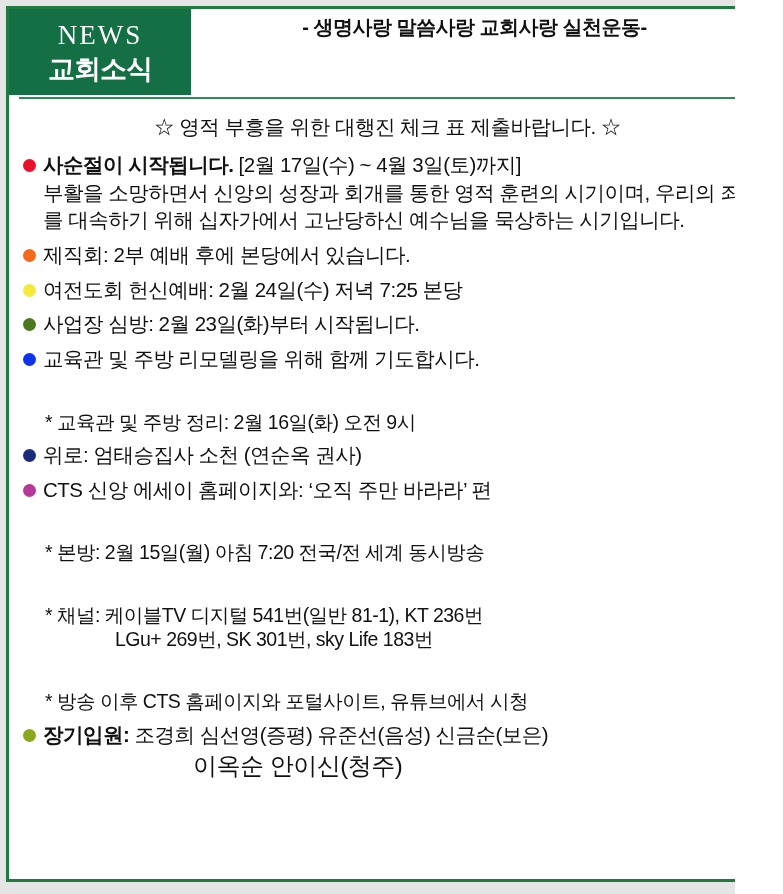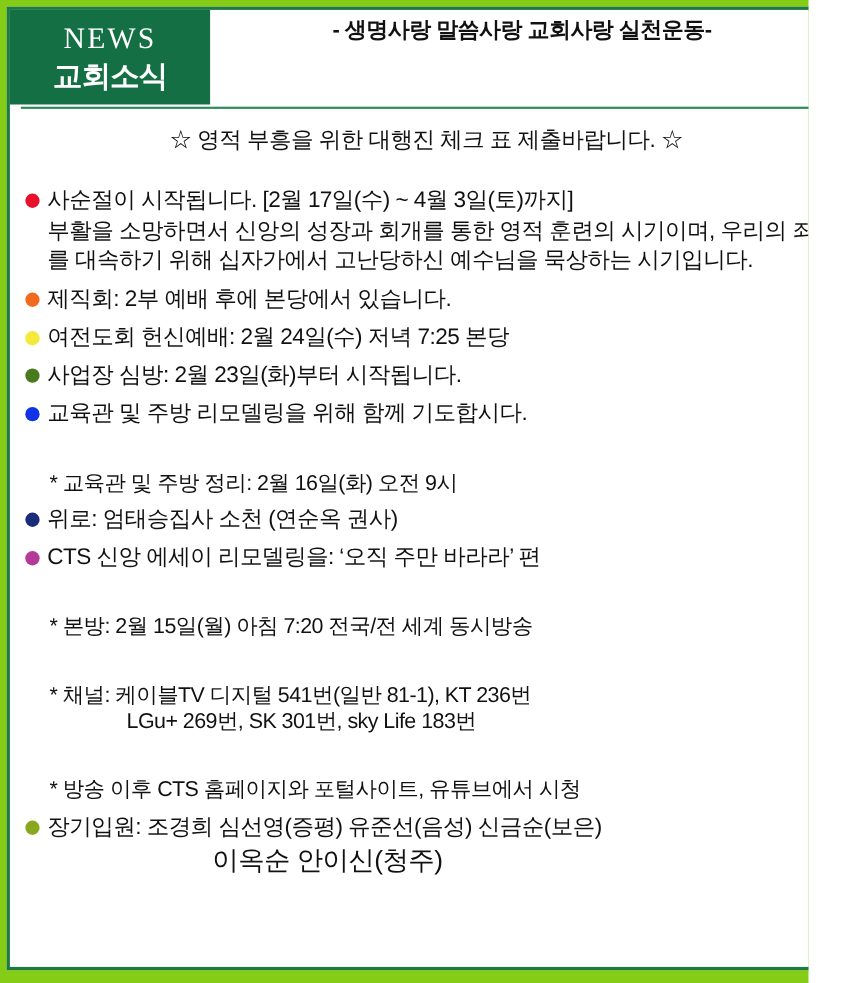--- a/index.html
+++ b/index.html
@@ -7,21 +7,21 @@
     padding: 0;
     background: #ffffff;
   }
   body {
     font-family: "Liberation Sans", sans-serif;
   }
   .page {
     width: 735px;
     height: 894px;
     box-sizing: border-box;
-    background: #84cc16;
+    background: #e5e5e5;
     position: relative;
     overflow: hidden;
   }
   .sheet {
     position: absolute;
     left: 6px;
     top: 6px;
     width: 763px;
     height: 876px;
     box-sizing: border-box;
@@ -129,21 +129,21 @@
   }
   
   .content {
     padding: 6px 14px 0 14px;
     box-sizing: border-box;
   }
   .notice-star {
     text-align: center;
     font-size: 20.5px;
     color: #111111;
-    margin: 8px 0 27px 0;
+    margin: 8px 0 10px 0;
     letter-spacing: -0.5px;
   }
   .item {
     display: flex;
     align-items: flex-start;
     margin-bottom: 7px;
   }
   .bullet {
     flex: none;
     width: 13px;
@@ -153,21 +153,21 @@
     margin-right: 7px;
   }
   .item-body {
     flex: 1;
     font-size: 20.5px;
     line-height: 1.35;
     color: #111111;
     letter-spacing: -0.5px;
   }
   .item-body .b {
-    font-weight: normal;
+    font-weight: bold;
   }
   .sub {
     font-size: 19.5px;
     line-height: 1.3;
     color: #111111;
     letter-spacing: -0.5px;
     padding-left: 22px;
     margin-bottom: 6px;
     margin-top: 37px;
   }
@@ -238,21 +238,21 @@
       </div>
       <div class="sub">* 교육관 및 주방 정리: 2월 16일(화) 오전 9시</div>
 
       <div class="item">
         <span class="bullet" style="background:#1b2d7a"></span>
         <div class="item-body">위로: 엄태승집사 소천 (연순옥 권사)</div>
       </div>
 
       <div class="item tight">
         <span class="bullet" style="background:#b5399a"></span>
-        <div class="item-body">CTS 신앙 에세이 리모델링을: ‘오직 주만 바라라’ 편</div>
+        <div class="item-body">CTS 신앙 에세이 홈페이지와: ‘오직 주만 바라라’ 편</div>
       </div>
       <div class="sub tight">* 본방: 2월 15일(월)   아침 7:20 전국/전 세계 동시방송</div>
       <div class="sub tight">* 채널: 케이블TV 디지털 541번(일반 81-1), KT 236번</div>
       <div class="sub indent2 tight">LGu+ 269번, SK 301번, sky Life 183번</div>
       <div class="sub">* 방송 이후 CTS 홈페이지와 포털사이트, 유튜브에서 시청</div>
 
 
       <div class="item">
         <span class="bullet" style="background:#8aa81e"></span>
         <div class="item-body">

